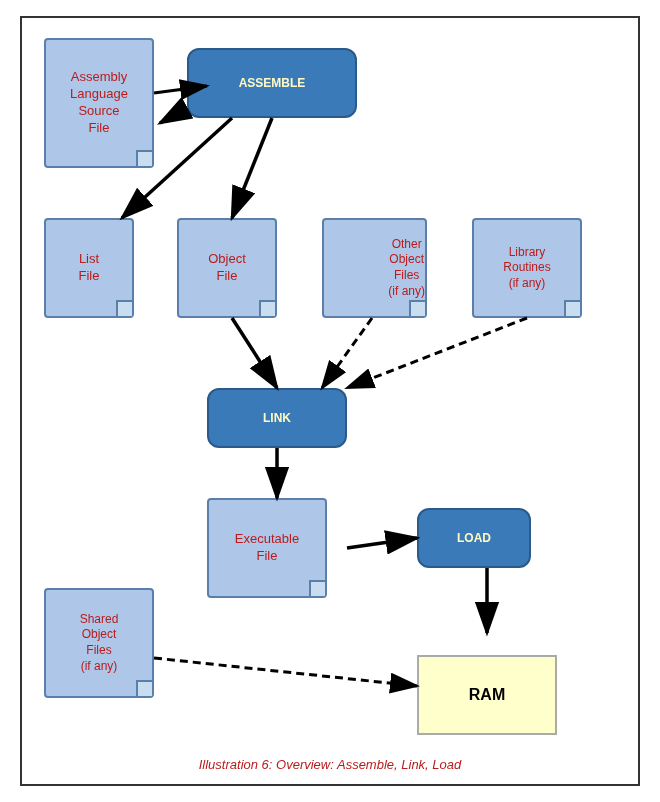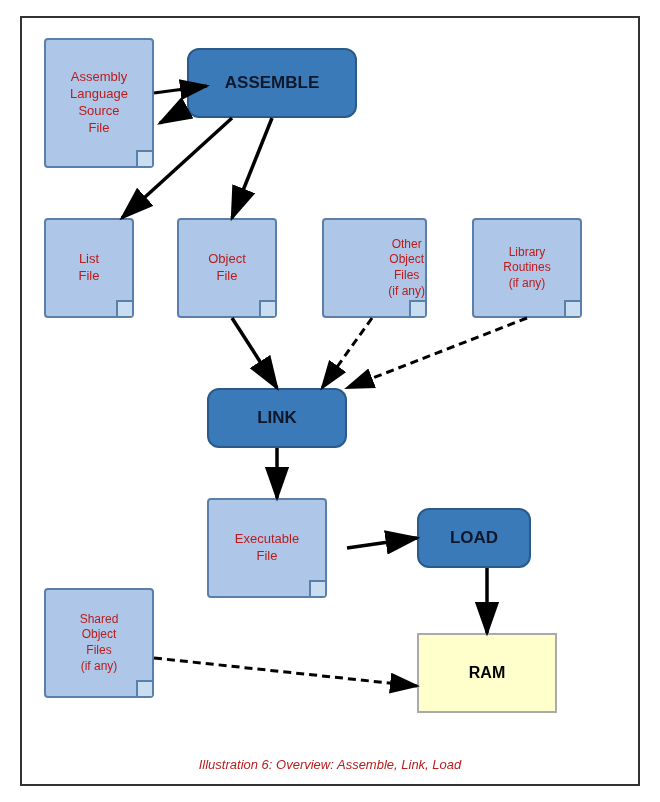--- a/index.html
+++ b/index.html
@@ -48,36 +48,37 @@
     
     .proc-shape {
       position: absolute;
       background: #3b7ab8;
       border: 2px solid #2a5a8a;
       border-radius: 12px;
       display: flex;
       align-items: center;
       justify-content: center;
       text-align: center;
-      font-size: 17px;
+      font-size: 12px;
       font-weight: bold;
-      color: #0f172a;
+      color: #fef9c3;
     }
     
     .ram-shape {
       position: absolute;
       background: #ffffcc;
       border: 2px solid #aaa;
       display: flex;
       align-items: center;
       justify-content: center;
       text-align: center;
       font-size: 16px;
       font-weight: bold;
       color: #000;
+      margin-top: 22px;
     }
     
     .arrows-svg {
       position: absolute;
       top: 0;
       left: 0;
       width: 100%;
       height: 100%;
       pointer-events: none;
     }

